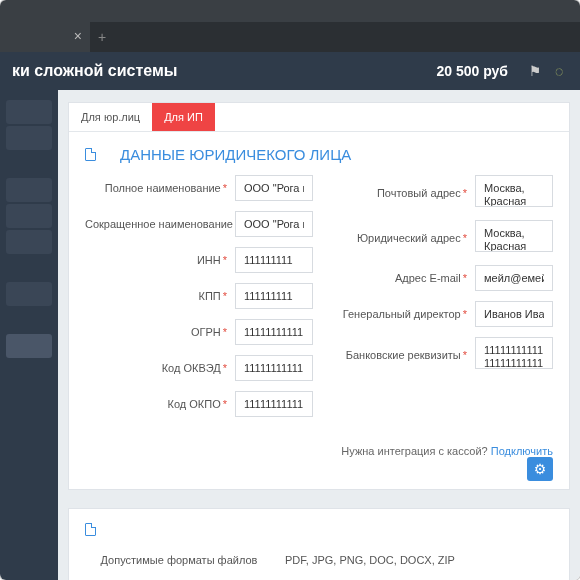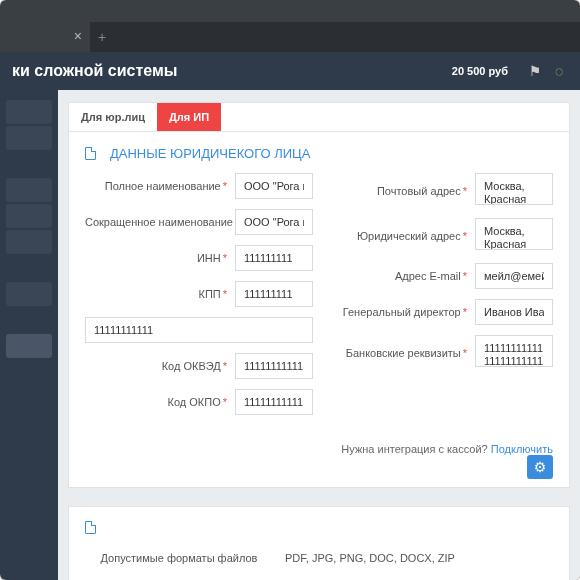--- a/index.html
+++ b/index.html
@@ -5,33 +5,33 @@
   * { box-sizing: border-box; margin: 0; padding: 0; }
   body { font-family: "Helvetica Neue", Arial, sans-serif; font-size: 12px; color: #333; background: #fff; width: 580px; height: 580px; overflow: hidden; position: relative; }
   .window { position: absolute; left: 0; top: 0; width: 580px; height: 580px; background: #fff; border-radius: 6px; overflow: hidden; box-shadow: 0 0 0 1px #ccc; }
   .titlebar { height: 22px; background: #3a3f44; }
   .tabbar { height: 30px; background: #2b2f33; display: flex; align-items: stretch; }
   .tab { width: 90px; background: #3a3f44; position: relative; }
   .tab .close { position: absolute; right: 8px; top: 7px; color: #bbb; font-size: 14px; line-height: 14px; }
   .newtab { width: 24px; color: #888; display: flex; align-items: center; justify-content: center; font-size: 14px; }
   .header { height: 38px; background: #2f3b4a; color: #fff; display: flex; align-items: center; padding: 0 12px; }
   .header .title { font-size: 16px; font-weight: 700; flex: 1; white-space: nowrap; overflow: hidden; }
-  .header .price { font-size: 11px; font-weight: 700; margin-right: 12px; white-space: nowrap; }
+  .header .price { font-size: 14px; font-weight: 700; margin-right: 12px; white-space: nowrap; }
   .header .hicon { width: 18px; text-align: center; color: #ccc; font-size: 14px; margin-left: 6px; }
   .region { display: flex; height: calc(100% - 90px); }
   .sidebar { width: 58px; background: #2f3b4a; flex: none; padding-top: 8px; }
   .sidebar .item { height: 24px; margin: 2px 6px; border-radius: 3px; }
   .sidebar .item.dim { background: #3a4656; }
   .sidebar .item.hl { background: #4a5668; }
   .content { flex: 1; background: #e9edf0; padding: 12px 10px 0 10px; overflow: hidden; }
   .panel { background: #fff; border: 1px solid #dfe3e8; margin-bottom: 18px; }
-  .tabsrow { display: flex; border-bottom: 1px solid #e3e7eb; font-weight: bold; }
+  .tabsrow { display: flex; border-bottom: 1px solid #e3e7eb; }
   .ptab { padding: 8px 12px; font-size: 11px; color: #555; cursor: pointer; }
   .ptab.active { background: #ef4444; color: #fff; }
-  .section-title { color: #3a8dde; font-size: 13px; font-weight: 500; padding: 14px 16px 8px 16px; display: flex; align-items: center; gap: 14px; }
+  .section-title { color: #3a8dde; font-size: 15px; font-weight: 500; padding: 14px 16px 8px 16px; display: flex; align-items: center; gap: 24px; }
   .doc-icon { display: inline-block; width: 11px; height: 13px; border: 1px solid #3a8dde; border-radius: 1px; position: relative; }
   .doc-icon::after { content: ""; position: absolute; right: -1px; top: -1px; width: 4px; height: 4px; background: #fff; border-left: 1px solid #3a8dde; border-bottom: 1px solid #3a8dde; }
   .form-cols { display: flex; padding: 4px 16px 12px 16px; gap: 12px; }
   .col { flex: 1; }
   .row { display: flex; align-items: center; margin-bottom: 10px; }
   .lbl { width: 150px; text-align: right; font-size: 11px; color: #555; padding-right: 8px; white-space: nowrap; }
   .req { color: #e24c3f; margin-left: 2px; }
   .inp { flex: 1; }
   .inp input, .inp textarea { width: 100%; border: 1px solid #d7dbe0; padding: 6px 8px; font-size: 11px; color: #333; font-family: inherit; resize: none; }
   .inp textarea { height: 32px; line-height: 1.2; }
@@ -94,20 +94,21 @@
             </div>
             <div class="row">
               <div class="lbl"><span>ИНН</span><span class="req">*</span></div>
               <div class="inp"><input value="111111111" style=""></div>
             </div>
             <div class="row">
               <div class="lbl"><span>КПП</span><span class="req">*</span></div>
               <div class="inp"><input value="111111111" style=""></div>
             </div>
             <div class="row">
+              <div class="lbl"><span>ОГРН</span><span class="req">*</span></div>
               <div class="inp"><input value="11111111111" style=""></div>
             </div>
             <div class="row">
               <div class="lbl"><span>Код ОКВЭД</span><span class="req">*</span></div>
               <div class="inp"><input value="11111111111" style=""></div>
             </div>
             <div class="row">
               <div class="lbl"><span>Код ОКПО</span><span class="req">*</span></div>
               <div class="inp"><input value="11111111111" style=""></div>
             </div>

